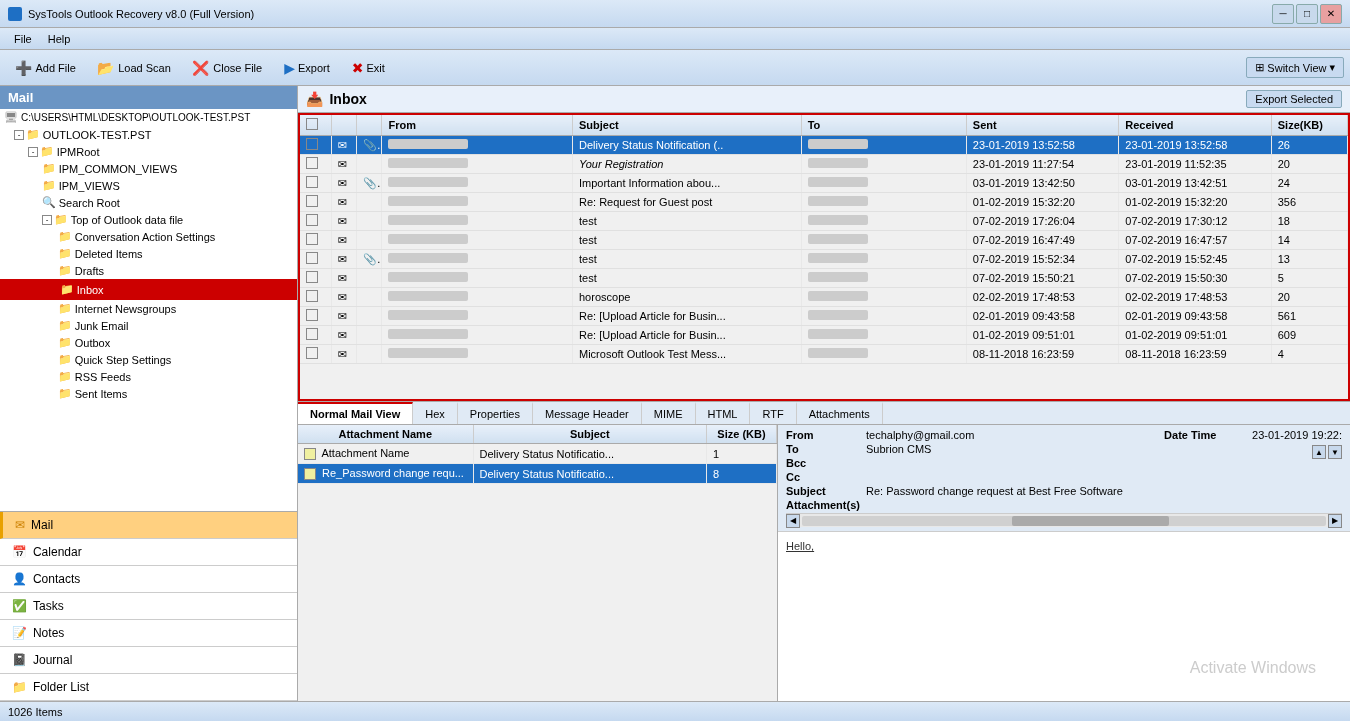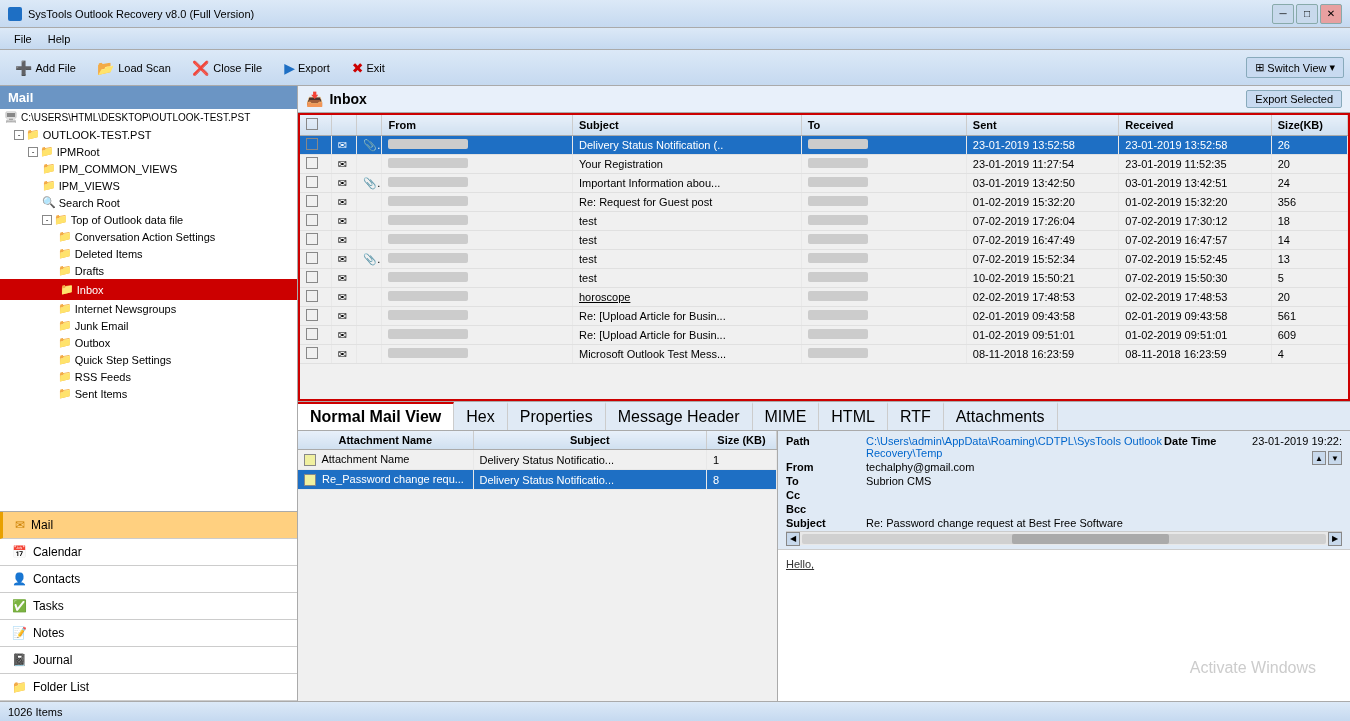--- a/index.html
+++ b/index.html
@@ -60,21 +60,21 @@
     .col-from { width: 150px; }
     .col-subject { width: 180px; }
     .col-to { width: 130px; }
     .col-sent { width: 120px; }
     .col-received { width: 120px; }
     .col-size { width: 60px; }
     
     
     .bottom-panel { height: 300px; display: flex; flex-direction: column; border-top: 1px solid #aaa; }
     .view-tabs { display: flex; background: #e0eaf5; border-bottom: 1px solid #aaa; }
-    .view-tab { padding: 4px 12px; font-size: 16px; cursor: pointer; border-right: 1px solid #ccc; border-top: 2px solid transparent; }
+    .view-tab { padding: 4px 12px; font-size: 11px; cursor: pointer; border-right: 1px solid #ccc; border-top: 2px solid transparent; }
     .view-tab.active { background: #fff; border-top: 2px solid #cc0000; font-weight: bold; }
     
     .bottom-content { display: flex; flex: 1; overflow: hidden; }
     
     
     .attachment-panel { width: 480px; border-right: 1px solid #aaa; overflow: hidden; display: flex; flex-direction: column; }
     .attach-table { width: 100%; border-collapse: collapse; padding-left: 40px; }
     .attach-table th { background: linear-gradient(to bottom, #e8f0fa, #d0e0f0); border-bottom: 1px solid #aaa; border-right: 1px solid #ccc; padding: 3px 6px; font-size: 11px; font-weight: bold; }
     .attach-table td { border-bottom: 1px solid #e8e8e8; border-right: 1px solid #e8e8e8; padding: 3px 6px; font-size: 11px; }
     .attach-table tr.selected { background: #1e6fc4; color: #fff; }
@@ -296,21 +296,21 @@
     <td class="col-to" style="overflow:hidden;"><span style="background:#ccc; color:#ccc; border-radius:2px; font-size:10px; display:inline-block; min-width:60px; height:10px;"></span></td>
     <td class="col-sent">23-01-2019 13:52:58</td>
     <td class="col-received">23-01-2019 13:52:58</td>
     <td class="col-size">26</td>
   </tr>
             <tr>
     <td class="col-check"><span style="border:1px solid #888;width:12px;height:12px;display:inline-block;"></span></td>
     <td class="col-icon1">✉</td>
     <td class="col-icon2"></td>
     <td class="col-from" style="overflow:hidden; max-width:150px;"><span style="background:#ccc; color:#ccc; border-radius:2px; font-size:10px; display:inline-block; min-width:80px; height:10px;"></span></td>
-    <td class="col-subject" style="overflow:hidden; max-width:180px;">Your Registration</td>
+    <td class="col-subject" style="overflow:hidden; max-width:180px;font-style:italic;">Your Registration</td>
     <td class="col-to" style="overflow:hidden;"><span style="background:#ccc; color:#ccc; border-radius:2px; font-size:10px; display:inline-block; min-width:60px; height:10px;"></span></td>
     <td class="col-sent">23-01-2019 11:27:54</td>
     <td class="col-received">23-01-2019 11:52:35</td>
     <td class="col-size">20</td>
   </tr>
             <tr>
     <td class="col-check"><span style="border:1px solid #888;width:12px;height:12px;display:inline-block;"></span></td>
     <td class="col-icon1">✉</td>
     <td class="col-icon2">📎</td>
     <td class="col-from" style="overflow:hidden; max-width:150px;"><span style="background:#ccc; color:#ccc; border-radius:2px; font-size:10px; display:inline-block; min-width:80px; height:10px;"></span></td>
@@ -364,30 +364,30 @@
     <td class="col-received">07-02-2019 15:52:45</td>
     <td class="col-size">13</td>
   </tr>
             <tr>
     <td class="col-check"><span style="border:1px solid #888;width:12px;height:12px;display:inline-block;"></span></td>
     <td class="col-icon1">✉</td>
     <td class="col-icon2"></td>
     <td class="col-from" style="overflow:hidden; max-width:150px;"><span style="background:#ccc; color:#ccc; border-radius:2px; font-size:10px; display:inline-block; min-width:80px; height:10px;"></span></td>
     <td class="col-subject" style="overflow:hidden; max-width:180px;">test</td>
     <td class="col-to" style="overflow:hidden;"><span style="background:#ccc; color:#ccc; border-radius:2px; font-size:10px; display:inline-block; min-width:60px; height:10px;"></span></td>
-    <td class="col-sent">10-02-2019 15:50:21</td>
+    <td class="col-sent">07-02-2019 15:50:21</td>
     <td class="col-received">07-02-2019 15:50:30</td>
     <td class="col-size">5</td>
   </tr>
             <tr>
     <td class="col-check"><span style="border:1px solid #888;width:12px;height:12px;display:inline-block;"></span></td>
     <td class="col-icon1">✉</td>
     <td class="col-icon2"></td>
     <td class="col-from" style="overflow:hidden; max-width:150px;"><span style="background:#ccc; color:#ccc; border-radius:2px; font-size:10px; display:inline-block; min-width:80px; height:10px;"></span></td>
-    <td class="col-subject" style="overflow:hidden; max-width:180px;text-decoration:underline;">horoscope</td>
+    <td class="col-subject" style="overflow:hidden; max-width:180px;">horoscope</td>
     <td class="col-to" style="overflow:hidden;"><span style="background:#ccc; color:#ccc; border-radius:2px; font-size:10px; display:inline-block; min-width:60px; height:10px;"></span></td>
     <td class="col-sent">02-02-2019 17:48:53</td>
     <td class="col-received">02-02-2019 17:48:53</td>
     <td class="col-size">20</td>
   </tr>
             <tr>
     <td class="col-check"><span style="border:1px solid #888;width:12px;height:12px;display:inline-block;"></span></td>
     <td class="col-icon1">✉</td>
     <td class="col-icon2"></td>
     <td class="col-from" style="overflow:hidden; max-width:150px;"><span style="background:#ccc; color:#ccc; border-radius:2px; font-size:10px; display:inline-block; min-width:80px; height:10px;"></span></td>
@@ -466,42 +466,42 @@
   </tr>
               </tbody>
           </table>
         </div>
 
         <div class="mail-details">
           <div class="mail-header">
             <div class="mail-header-row">
               <div class="mail-header-fields">
                 <div class="mail-field">
-                  <span class="mail-field-label">Path</span>
-                  <span class="mail-field-value path-value">C:\Users\admin\AppData\Roaming\CDTPL\SysTools Outlook Recovery\Temp</span>
-                </div>
-                <div class="mail-field">
                   <span class="mail-field-label">From</span>
                   <span class="mail-field-value">techalphy@gmail.com</span>
                 </div>
                 <div class="mail-field">
                   <span class="mail-field-label">To</span>
                   <span class="mail-field-value">Subrion CMS</span>
                 </div>
                 <div class="mail-field">
+                  <span class="mail-field-label">Bcc</span>
+                  <span class="mail-field-value"></span>
+                </div>
+                <div class="mail-field">
                   <span class="mail-field-label">Cc</span>
-                  <span class="mail-field-value"></span>
-                </div>
-                <div class="mail-field">
-                  <span class="mail-field-label">Bcc</span>
                   <span class="mail-field-value"></span>
                 </div>
                 <div class="mail-field">
                   <span class="mail-field-label">Subject</span>
                   <span class="mail-field-value">Re: Password change request at Best Free Software</span>
+                </div>
+                <div class="mail-field">
+                  <span class="mail-field-label">Attachment(s)</span>
+                  <span class="mail-field-value"></span>
                 </div>
               </div>
               <div style="display: flex; flex-direction: column; align-items: flex-end; min-width: 180px;">
                 <div style="display: flex; align-items: center; gap: 8px;">
                   <span class="mail-field-label">Date Time</span>
                   <span style="color: #000; font-size: 11px;">23-01-2019 19:22:</span>
                 </div>
 
                 <div style="display: flex; gap: 2px; margin-top: 4px;">
                   <div style="width: 14px; height: 14px; background: #c8d9ec; border: 1px solid #888; display: flex; align-items: center; justify-content: center; font-size: 8px; cursor: pointer;">▲</div>

